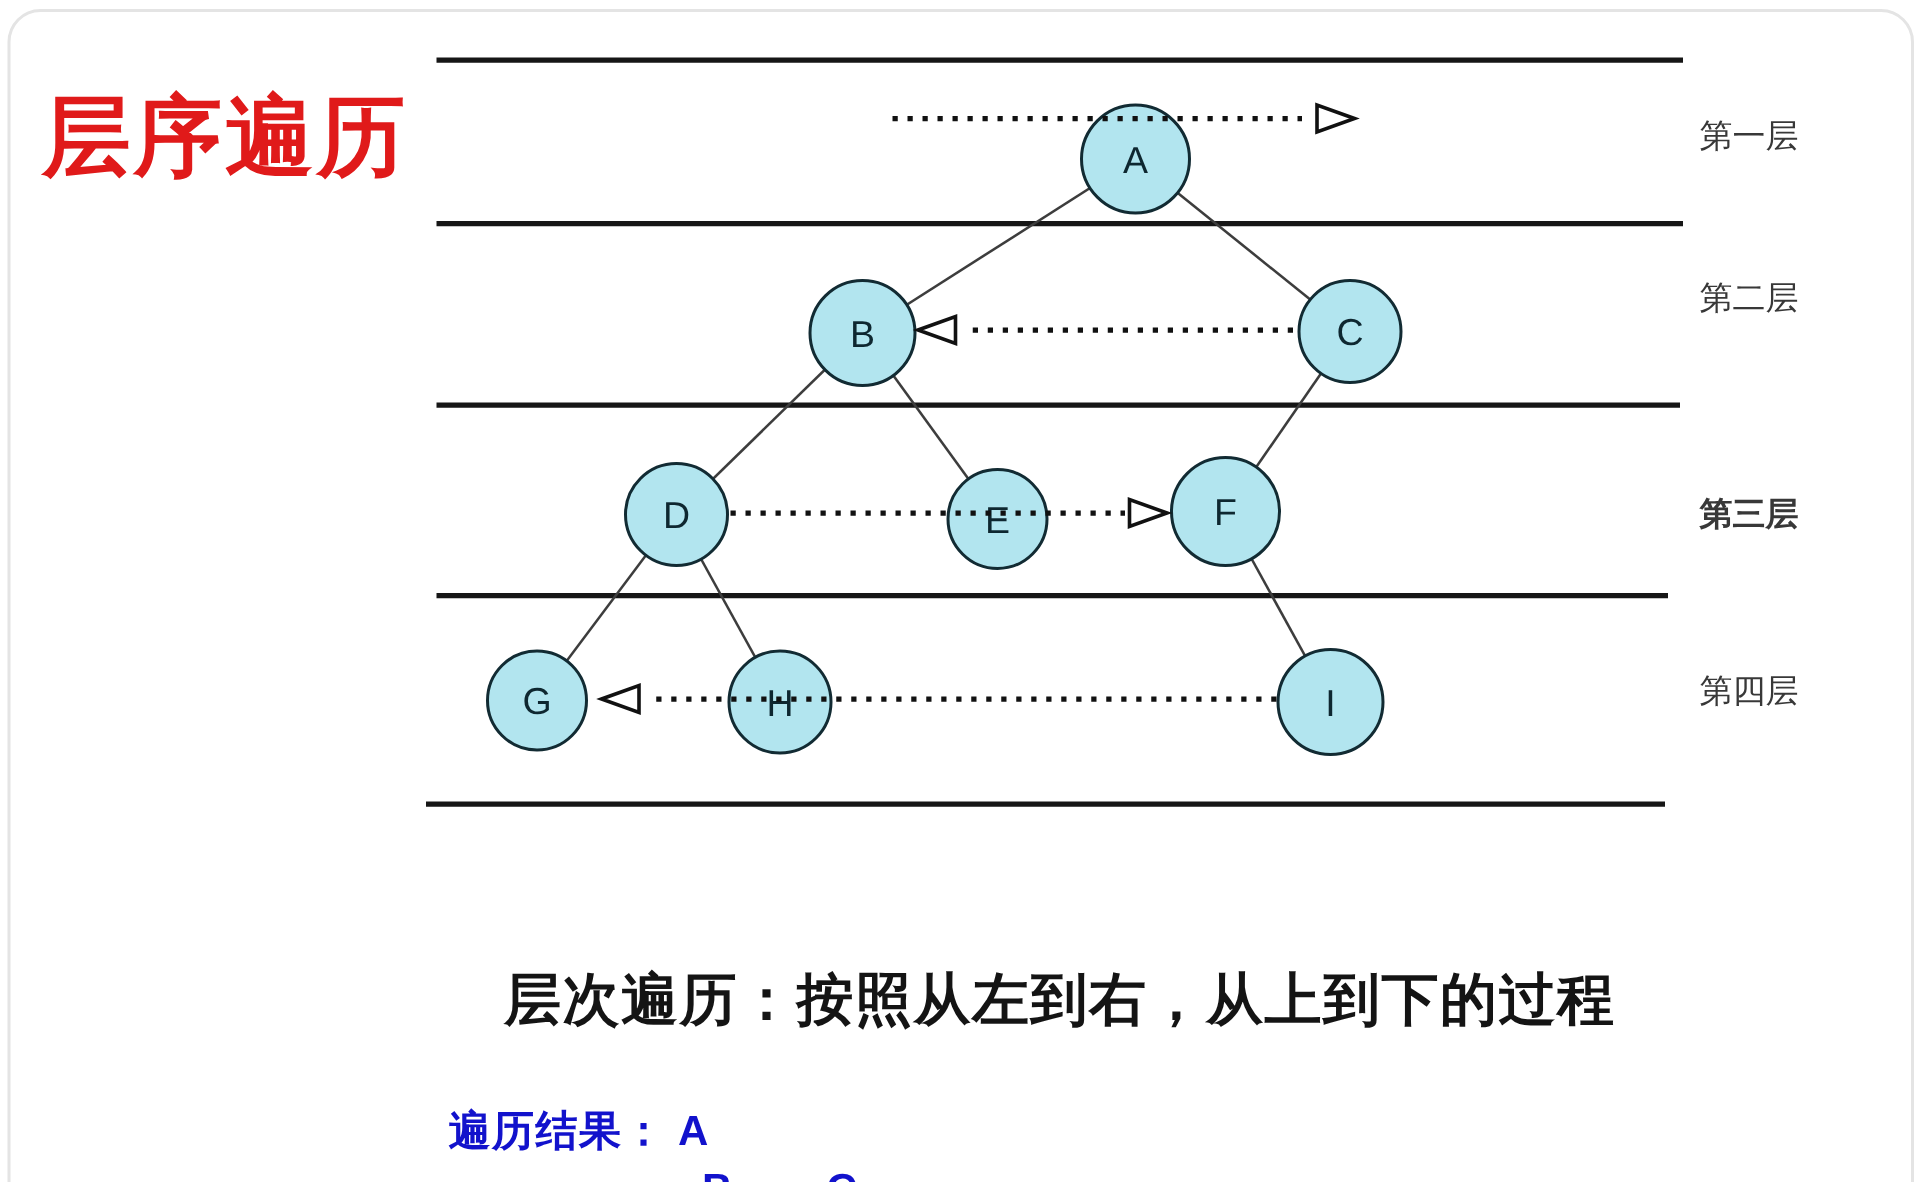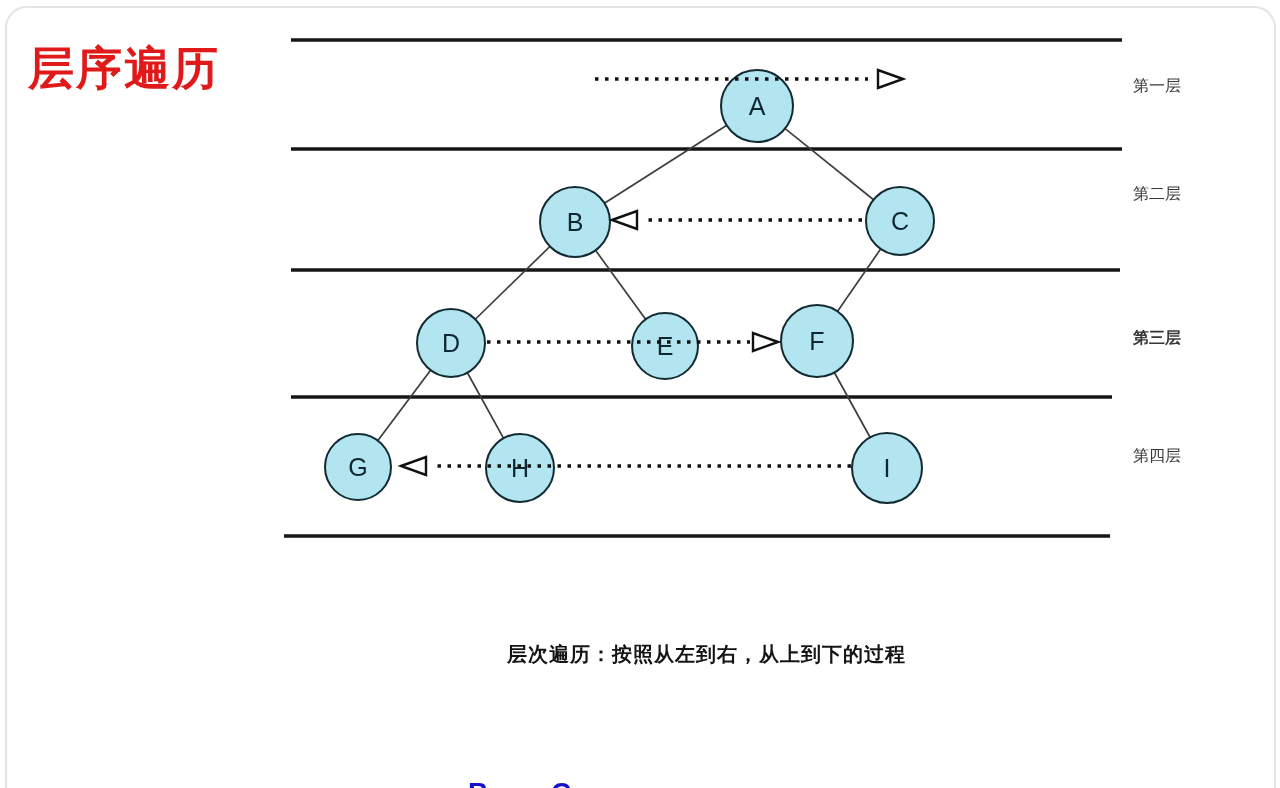--- a/index.html
+++ b/index.html
@@ -3,31 +3,31 @@
 <meta charset="utf-8">
 <style>
   * { margin:0; padding:0; box-sizing:border-box; }
   html,body { width:1280px; height:788px; overflow:hidden; background:#ffffff;
               font-family:"Liberation Sans", sans-serif; }
   .stage { position:relative; width:1280px; height:788px; background:#ffffff; }
 
   .card { position:absolute; left:5px; top:6px; width:1271px; height:1400px;
           border:2px solid #e4e4e4; border-radius:22px; background:#ffffff; }
 
-  .title { position:absolute; left:28px; top:38px; font-size:46px; font-weight:bold;
+  .title { position:absolute; left:28px; top:52px; font-size:59px; font-weight:bold;
            color:#e01a1a; letter-spacing:2px; }
 
   #diagram { position:absolute; left:0; top:0; }
   #diagram text { font-family:"Liberation Sans", sans-serif; font-weight:500; }
 
-  .layer-label { position:absolute; left:1133px; font-size:16px; color:#383838; }
+  .layer-label { position:absolute; left:1133px; font-size:22px; color:#383838; }
   .ll-1 { top:76px; } .ll-2 { top:184px; } .ll-3 { top:328px;font-weight:bold; } .ll-4 { top:446px; }
 
   .caption { position:absolute; left:291px; top:641px; width:831px; text-align:center;
-             font-size:20px; font-weight:bold; color:#141414; letter-spacing:1px; }
+             font-size:38px; font-weight:bold; color:#141414; letter-spacing:1px; }
 
   .result { position:absolute; left:299px; top:735px; font-size:28px; font-weight:bold;
             color:#1212cc; letter-spacing:1px; }
   .result .val { margin-left:8px; }
 
   .next-line-clip { position:absolute; left:460px; top:778px; width:200px; height:10px;
                     overflow:hidden; }
   .next-line-clip span { position:absolute; top:-1px; font-size:28px; font-weight:bold;
                          color:#1212cc; }
   .pg-1 { left:8px; } .pg-2 { left:91px; }
@@ -109,19 +109,20 @@
       </g>
     </svg>
 
   <div class="layer-label ll-1">第一层</div>
   <div class="layer-label ll-2">第二层</div>
   <div class="layer-label ll-3">第三层</div>
   <div class="layer-label ll-4">第四层</div>
 
   <div class="caption">层次遍历：按照从左到右，从上到下的过程</div>
 
+  <div class="result"><span>遍历结果：</span><span class="val">A</span></div>
 
   <div class="next-line-clip">
     <span class="pg-1">B</span>
     <span class="pg-2">C</span>
   </div>
 
 </div>
 
 </body></html>

